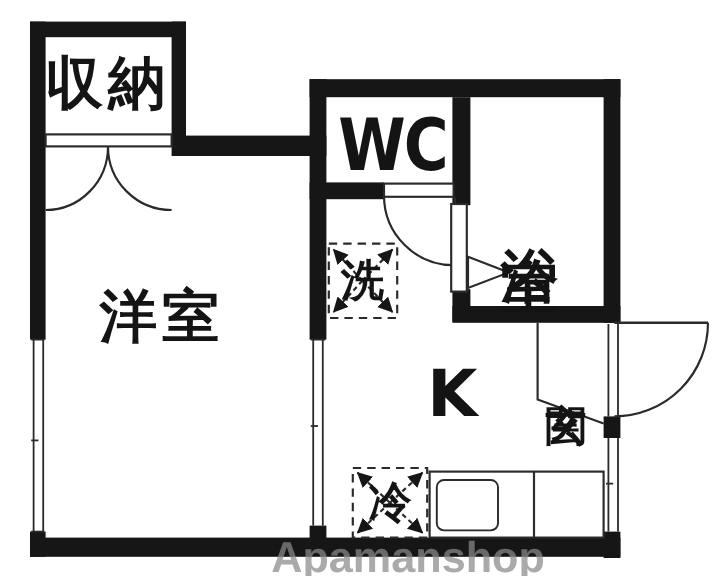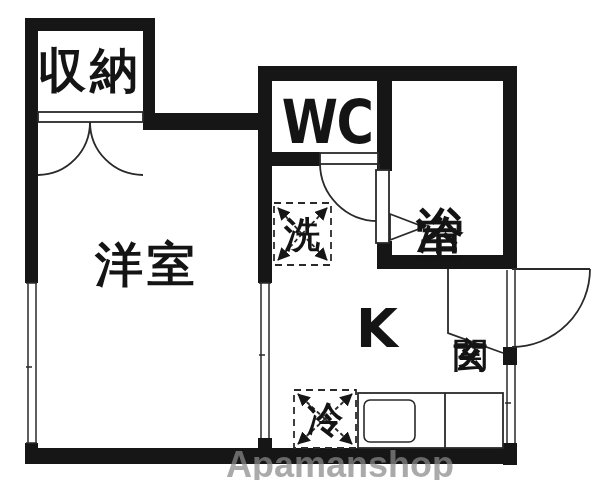--- a/index.html
+++ b/index.html
@@ -12,21 +12,21 @@
     position:absolute;z-index:2;color:#141414;font-weight:700;line-height:1;
     text-align:center;white-space:nowrap;
     font-family:"DejaVu Sans","Liberation Sans",sans-serif;
   }
   .lbl.cjk{letter-spacing:4px;}
   .vert{
     writing-mode:vertical-rl;text-orientation:upright;letter-spacing:6px;
     white-space:nowrap;
   }
   #closet-label   {left:29px;  top:46px;  width:122px; font-size:48px;}
-  #room-label     {left:47px;  top:240px; width:200px; font-size:48px;}
+  #room-label     {left:35px;  top:240px; width:200px; font-size:48px;}
   #room-size      {left:40px;  top:294px; width:214px; font-size:48px; letter-spacing:1px;}
   #wc-label       {left:267px; top:92px;  width:120px; font-size:60px; transform:scaleX(0.85); transform-origin:center; letter-spacing:-2px;}
   #k-label        {left:352px; top:302px; width:50px;  font-size:54px;}
   #washer-label   {left:283px; top:217px; width:38px;  font-size:36px; z-index:1;}
   #fridge-label   {left:306px; top:402px; width:38px;  font-size:36px; z-index:1;}
   #bath-label     {left:417px; top:113px; height:120px; font-size:48px;}
   #entrance-label {left:454px; top:272px; height:80px;  font-size:34px; letter-spacing:4px;}
   #watermark{
     position:absolute;left:226px;top:412px;z-index:3;
     font-size:36px;font-weight:700;color:#8a8a8a;opacity:0.72;

